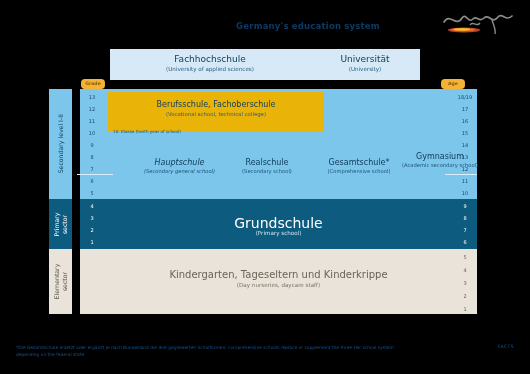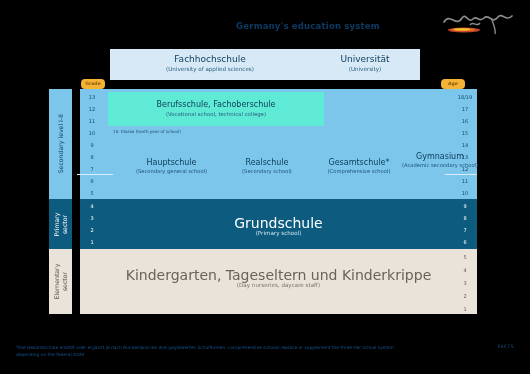--- a/index.html
+++ b/index.html
@@ -101,61 +101,61 @@
     text-align:center;font-size:5px;
   }
   .num-sec{color:#164a6c;}
   .num-pri{color:#ffffff;}
   .num-ele{color:#6b6458;}
 
   
   .secinner{position:absolute;left:55px;top:0px;width:349px;height:110px;}
 
   .berufs{
-    position:absolute;left:4px;top:3px;width:216px;height:34px;
-    background:#5eead4;
+    position:absolute;left:4px;top:3px;width:216px;height:40px;
+    background:#eab308;
     text-align:center;
   }
   .berufs .b1{font-size:8px;color:#10405e;margin-top:7px;line-height:11px;}
   .berufs .b2{font-size:5.4px;color:#2a5f80;line-height:9px;}
 
   .klasse{
     position:absolute;left:9px;top:40px;
     font-size:4.2px;color:#16506f;
   }
 
   .schools{
     position:absolute;left:0px;top:62px;width:349px;height:40px;
   }
   .school{
     position:absolute;text-align:center;color:#10405e;
   }
   .school .s1{font-size:8px;line-height:11px;color:#10405e;}
   .school .s2{font-size:5.2px;line-height:7.5px;color:#1d5378;}
-  .sch-haupt{left:10px;width:115px;top:6px;}
+  .sch-haupt{left:18px;width:115px;top:6px;font-style:italic;}
   .sch-real{left:117px;width:92px;top:6px;}
   .sch-gesamt{left:205px;width:100px;top:6px;}
   .sch-gym{left:296px;width:80px;top:0px;}
 
   
   .divline{
     position:absolute;height:1px;background:#d9eef9;
   }
   .dv-left{left:28px;top:85px;width:36px;}
   .dv-right{left:396px;top:85px;width:32px;}
 
   
   .centertext{
     position:absolute;left:55px;width:349px;text-align:center;
   }
   .ct-pri{top:128px;}
   .ct-ele{top:180px;}
   .ct-pri .c1{font-size:14px;color:#ffffff;line-height:12px;}
   .ct-pri .c2{font-size:5.6px;color:#d4e7f1;line-height:9px;}
-  .ct-ele .c1{font-size:14px;color:#6a6357;line-height:12px;}
+  .ct-ele .c1{font-size:10px;color:#6a6357;line-height:12px;}
   .ct-ele .c2{font-size:5.6px;color:#7b7467;line-height:9px;}
 
   
   .blackband{
     position:absolute;left:0px;top:80px;width:530px;height:9px;background:#000;
   }
 
   
   .footnote{
     position:absolute;left:16px;top:344px;width:400px;

